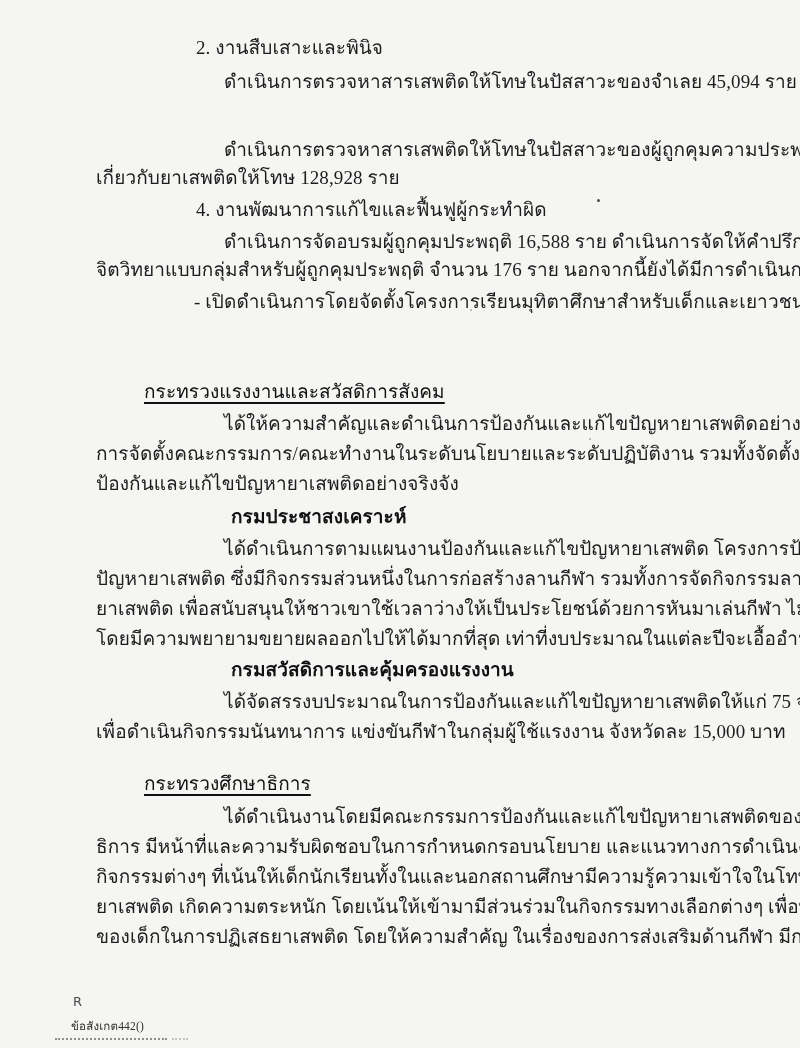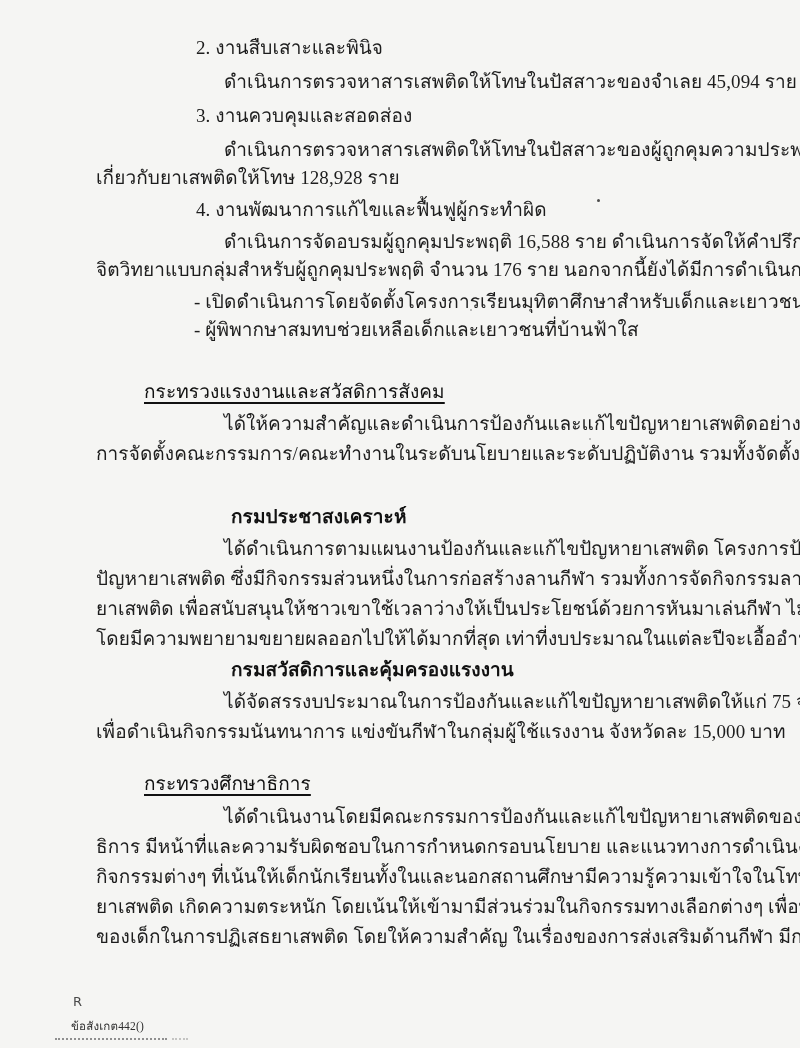--- a/index.html
+++ b/index.html
@@ -87,32 +87,31 @@
   }
   .speck.faint { opacity: 0.45; width: 2px; height: 2px; }
 </style>
 </head>
 <body>
 
 <div class="page">
 
   <div class="line l-num" style="top:36px">2. งานสืบเสาะและพินิจ</div>
   <div class="line l-para" style="top:70px">ดำเนินการตรวจหาสารเสพติดให้โทษในปัสสาวะของจำเลย 45,094 ราย</div>
-  <div class="line l-num" style="top:104px">3. งานควบคุมและสอดส่อง</div>
   <div class="line l-para" style="top:138px">ดำเนินการตรวจหาสารเสพติดให้โทษในปัสสาวะของผู้ถูกคุมความประพฤติในคดีที่</div>
   <div class="line l-left" style="top:166px">เกี่ยวกับยาเสพติดให้โทษ 128,928 ราย</div>
   <div class="line l-num" style="top:198px">4. งานพัฒนาการแก้ไขและฟื้นฟูผู้กระทำผิด</div>
   <div class="line l-para" style="top:230px">ดำเนินการจัดอบรมผู้ถูกคุมประพฤติ 16,588 ราย ดำเนินการจัดให้คำปรึกษาเชิง</div>
   <div class="line l-left" style="top:258px">จิตวิทยาแบบกลุ่มสำหรับผู้ถูกคุมประพฤติ จำนวน 176 ราย นอกจากนี้ยังได้มีการดำเนินการดังนี้</div>
   <div class="line l-dash" style="top:290px">- เปิดดำเนินการโดยจัดตั้งโครงการเรียนมุทิตาศึกษาสำหรับเด็กและเยาวชน</div>
-  <div class="line l-dash" style="top:318px">- ผู้พิพากษาสมทบช่วยเหลือเด็กและเยาวชนที่บ้านฟ้าใส</div>
 
   <div class="line l-head" style="top:380px">กระทรวงแรงงานและสวัสดิการสังคม</div>
   <div class="line l-para" style="top:412px">ได้ให้ความสำคัญและดำเนินการป้องกันและแก้ไขปัญหายาเสพติดอย่างจริงจัง โดยได้มี</div>
   <div class="line l-left" style="top:442px">การจัดตั้งคณะกรรมการ/คณะทำงานในระดับนโยบายและระดับปฏิบัติงาน รวมทั้งจัดตั้งศูนย์อำนวยการ</div>
+  <div class="line l-left" style="top:472px">ป้องกันและแก้ไขปัญหายาเสพติดอย่างจริงจัง</div>
   <div class="line l-sub" style="top:505px">กรมประชาสงเคราะห์</div>
   <div class="line l-para" style="top:537px">ได้ดำเนินการตามแผนงานป้องกันและแก้ไขปัญหายาเสพติด โครงการป้องกันและแก้ไข</div>
   <div class="line l-left" style="top:567px">ปัญหายาเสพติด ซึ่งมีกิจกรรมส่วนหนึ่งในการก่อสร้างลานกีฬา รวมทั้งการจัดกิจกรรมลานกีฬาด้าน</div>
   <div class="line l-left" style="top:597px">ยาเสพติด เพื่อสนับสนุนให้ชาวเขาใช้เวลาว่างให้เป็นประโยชน์ด้วยการหันมาเล่นกีฬา ไม่ฝักใฝ่ในยาเสพติด</div>
   <div class="line l-left" style="top:627px">โดยมีความพยายามขยายผลออกไปให้ได้มากที่สุด เท่าที่งบประมาณในแต่ละปีจะเอื้ออำนวย</div>
   <div class="line l-sub" style="top:658px">กรมสวัสดิการและคุ้มครองแรงงาน</div>
   <div class="line l-para" style="top:690px">ได้จัดสรรงบประมาณในการป้องกันและแก้ไขปัญหายาเสพติดให้แก่ 75 จังหวัด</div>
   <div class="line l-left" style="top:720px">เพื่อดำเนินกิจกรรมนันทนาการ แข่งขันกีฬาในกลุ่มผู้ใช้แรงงาน จังหวัดละ 15,000 บาท</div>
 
   <div class="line l-head" style="top:772px">กระทรวงศึกษาธิการ</div>

